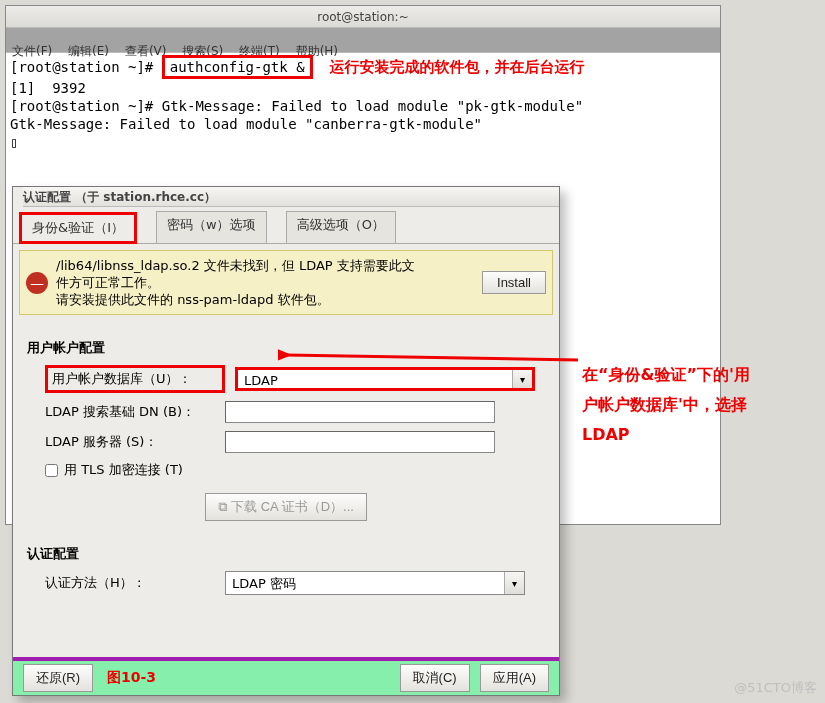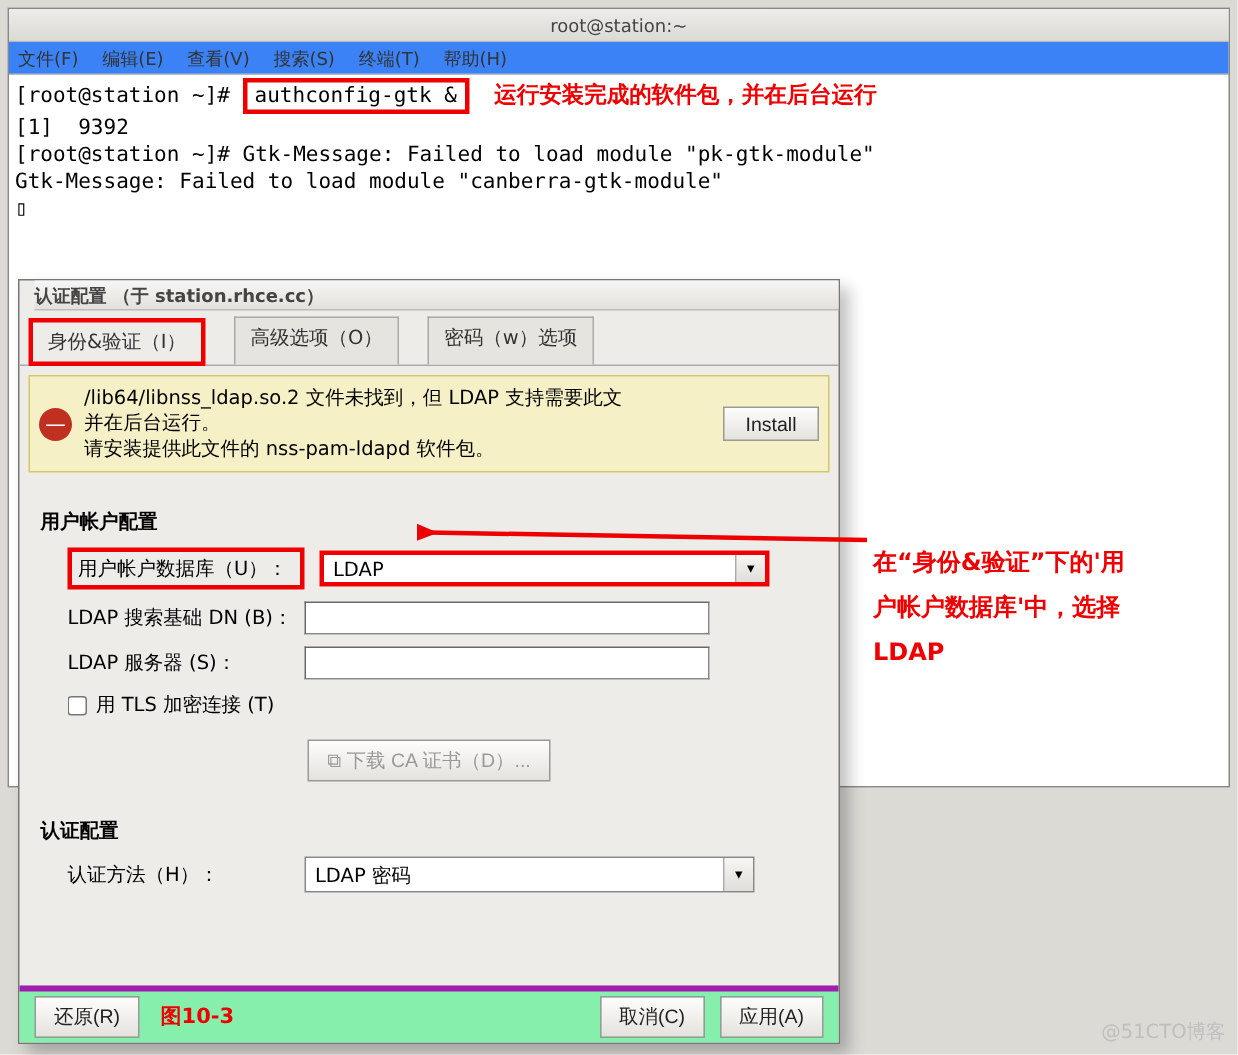--- a/index.html
+++ b/index.html
@@ -1,37 +1,37 @@
 <!DOCTYPE html>
 <html><head>
 <meta charset="utf-8">
 <style>
   * { box-sizing: border-box; margin: 0; padding: 0; }
   body { font-family: "DejaVu Sans", sans-serif; font-size: 13px; background: #dcdad5; width: 825px; height: 703px; position: relative; overflow: hidden; }
-  .terminal-window { position: absolute; left: 5px; top: 5px; width: 815px; height: 520px; background: #fff; border: 1px solid #888; }
+  .terminal-window { position: absolute; left: 5px; top: 5px; width: 716px; height: 520px; background: #fff; border: 1px solid #888; }
   .term-title { height: 22px; background: linear-gradient(#ececea,#dcdad5); border-bottom: 1px solid #bbb; text-align: center; font-size: 12px; line-height: 22px; color: #444; }
-  .term-menu { height: 22px; background: #3b82f6; border-bottom: 1px solid #bbb; padding: 0 6px; font-size: 12px; line-height: 22px; color: #333; }
+  .term-menu { height: 22px; background: #a3a3a3; border-bottom: 1px solid #bbb; padding: 12px 6px; font-size: 12px; line-height: 22px; color: #333; }
   .term-menu span { margin-right: 12px; }
   .term-body { font-family: "DejaVu Sans Mono", monospace; font-size: 14px; padding: 2px 4px; line-height: 18px; white-space: pre; }
   .hl-red-box { border: 3px solid #e00; display: inline-block; padding: 0 5px; }
   .anno-red { color: #e00; font-family: "DejaVu Sans", sans-serif; font-size: 15px; font-weight: bold; }
   .dialog { position: absolute; left: 12px; top: 186px; width: 548px; height: 510px; background: #eeece8; border: 1px solid #777; box-shadow: 6px 6px 10px rgba(0,0,0,0.25); }
   .dlg-title { height: 20px; background: linear-gradient(#f7f6f4,#e3e1dc); border-bottom: 1px solid #bbb; text-align: left; font-size: 12px; line-height: 20px; color: #444; font-weight: bold; margin-left: 10px; }
   .tabs { display: flex; border-bottom: 1px solid #aaa; margin-top: 4px; padding-left: 6px; gap: 20px; }
   .tab { padding: 4px 10px; font-size: 13px; background: #e6e4df; border: 1px solid #aaa; border-bottom: none; margin-right: -1px; color: #333; }
   .tab.active { background: #eeece8; border-bottom: 1px solid #eeece8; position: relative; top: 1px; }
   .tab.hl { border: 3px solid #e00; }
   .warn-bar { display: flex; align-items: center; background: #f6f0c7; border: 1px solid #d2c86b; margin: 6px; padding: 6px; font-size: 13px; }
   .stop-icon { width: 22px; height: 22px; border-radius: 50%; background: #c03020; margin-right: 8px; flex-shrink: 0; display: flex; align-items: center; justify-content: center; color: #fff; font-size: 14px; }
   .warn-text { flex: 1; line-height: 17px; }
   .btn { background: linear-gradient(#fdfdfc,#e4e2dd); border: 1px solid #999; padding: 3px 14px; font-size: 13px; color: #222; }
   .section { margin: 24px 14px; }
   .sec-title { font-weight: bold; font-size: 13px; margin-bottom: 8px; }
   .row { display: flex; align-items: center; margin: 8px 0 8px 18px; }
-  .row label { width: 158px; font-size: 13px; }
+  .row label { width: 180px; font-size: 13px; }
   .combo { flex: 1; max-width: 300px; display: flex; background: #fff; border: 1px solid #888; height: 24px; }
   .combo-val { flex: 1; padding: 3px 6px; font-size: 13px; }
   .combo-arrow { width: 20px; background: linear-gradient(#f7f6f4,#e0ded9); border-left: 1px solid #aaa; display: flex; align-items: center; justify-content: center; font-size: 10px; }
   .combo.hl { border: 3px solid #e00; }
   .txt { flex: 1; max-width: 270px; height: 22px; border: 1px solid #888; border-top-color: #666; border-left-color: #666; background: #fff; }
   .chk { margin-right: 6px; }
   .center-btn { text-align: center; margin: 14px 0; }
   .center-btn .btn { color: #999; padding: 4px 12px; }
   .dlg-footer { position: absolute; bottom: 0; left: 0; right: 0; height: 38px; border-top: 4px solid #a21caf; display: flex; align-items: center; padding: 0 10px; background: #86efac; }
   .dlg-footer .btn { padding: 4px 12px; }
@@ -59,28 +59,28 @@
 <span>[1]  9392</span>
 <span>[root@station ~]# Gtk-Message: Failed to load module "pk-gtk-module"</span>
 <span>Gtk-Message: Failed to load module "canberra-gtk-module"</span>
 <span>▯</span></div>
 </div>
 
 <div class="dialog">
   <div class="dlg-title">认证配置 （于  station.rhce.cc）</div>
   <div class="tabs">
     <div class="tab active hl">身份&amp;验证（I）</div>
+    <div class="tab">密码（w）选项</div>
     <div class="tab">高级选项（O）</div>
-    <div class="tab">密码（w）选项</div>
   </div>
   <div class="warn-bar">
     <div class="stop-icon">—</div>
     <div class="warn-text">
       <div>/lib64/libnss_ldap.so.2 文件未找到，但 LDAP 支持需要此文</div>
-      <div>并在后台运行。</div>
+      <div>件方可正常工作。</div>
       <div>请安装提供此文件的 nss-pam-ldapd 软件包。</div>
     </div>
     <button class="btn">Install</button>
   </div>
 
   <div class="section">
     <div class="sec-title">用户帐户配置</div>
     <div class="row">
       <label class="hl-label">用户帐户数据库（U）：</label>
       <div style="width:10px"></div>

